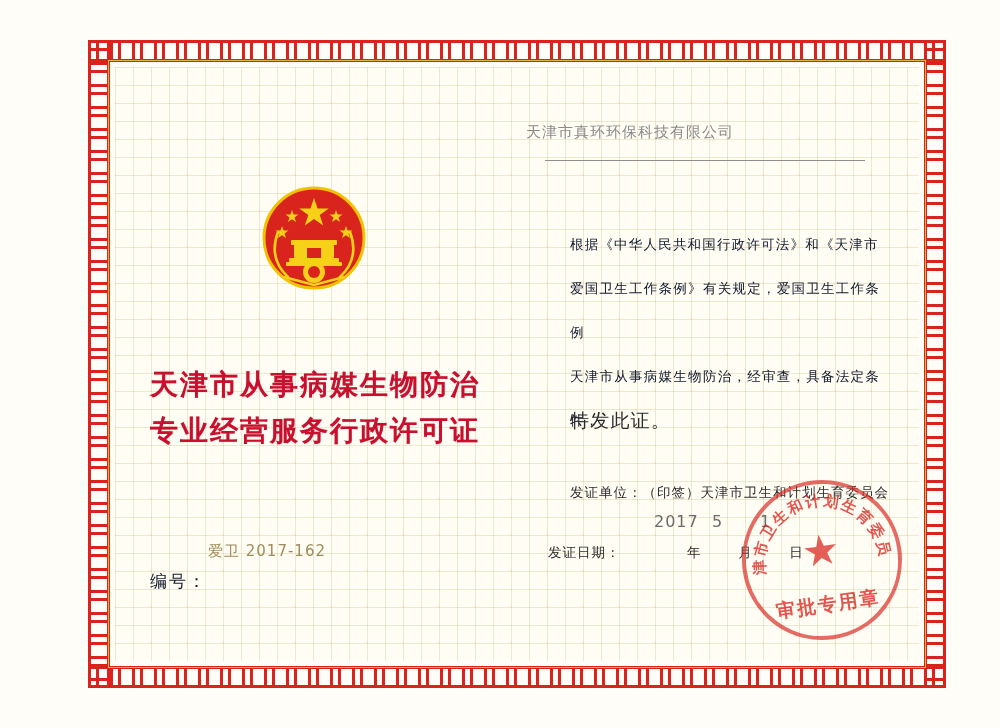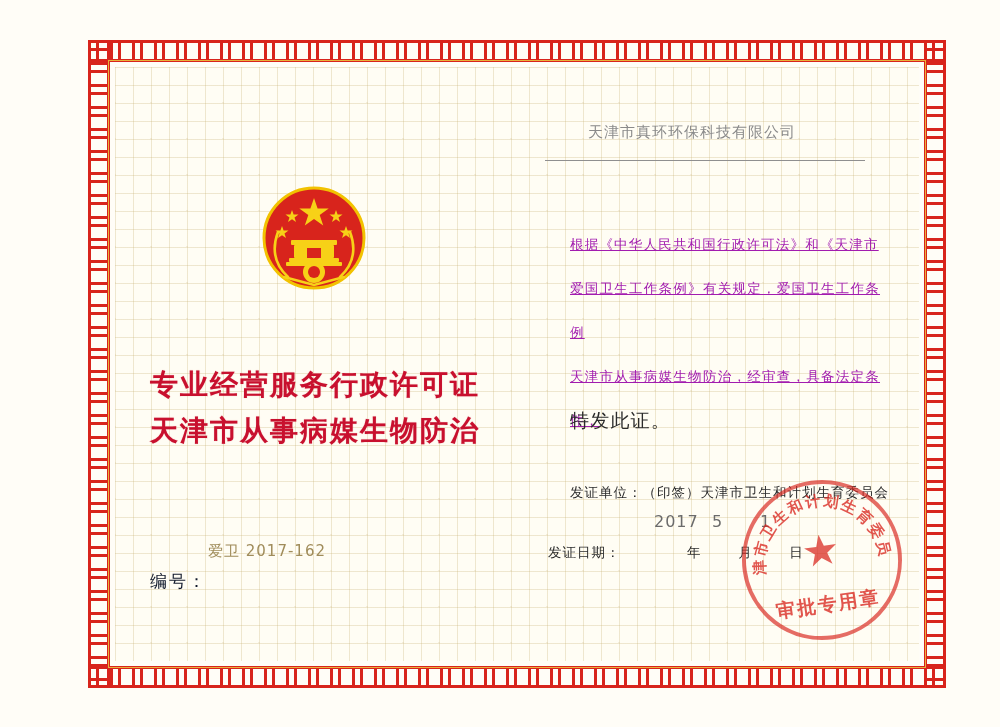--- a/index.html
+++ b/index.html
@@ -115,46 +115,45 @@
     left: 150px;
     top: 570px;
     font-size: 17px;
     color: #0f172a;
     letter-spacing: 2px;
   }
 
   
   .company-name {
     position: absolute;
-    left: 588px;
+    left: 526px;
     top: 123px;
     font-size: 15px;
     color: #8a8a8a;
     letter-spacing: 1px;
   }
   .company-rule {
     position: absolute;
     left: 545px;
     top: 160px;
     width: 320px;
     height: 1px;
     background: #8f8f8f;
   }
 
   .body-text {
     position: absolute;
     left: 570px;
     top: 222px;
     width: 310px;
     font-size: 13.5px;
-    color: #a21caf;
+    color: #0f172a;
     line-height: 44px;
     letter-spacing: 1.2px;
     text-align: justify;
-    text-decoration: underline;
   }
   .body-text p { margin: 0; }
 
   .special-note {
     position: absolute;
     left: 570px;
     top: 408px;
     font-size: 19px;
     color: #2b2b2b;
     letter-spacing: 1.2px;
@@ -296,22 +295,22 @@
 
       <g stroke="#f7d117" stroke-width="2.6" fill="none" stroke-linecap="round">
         <path d="M20,50 C14,66 16,82 30,95"></path>
         <path d="M92,50 C98,66 96,82 82,95"></path>
         <path d="M26,95 L56,103 L86,95"></path>
       </g>
     </svg>
   </div>
 
   <div class="title-block">
+    <div>天津市从事病媒生物防治</div>
     <div>专业经营服务行政许可证</div>
-    <div>天津市从事病媒生物防治</div>
   </div>
 
   <div class="cert-code">爱卫 2017-162</div>
   <div class="cert-number-label">编号：</div>
 
   <div class="company-name">天津市真环环保科技有限公司</div>
   <div class="company-rule"></div>
 
   <div class="body-text">
     <p>根据《中华人民共和国行政许可法》和《天津市</p>

